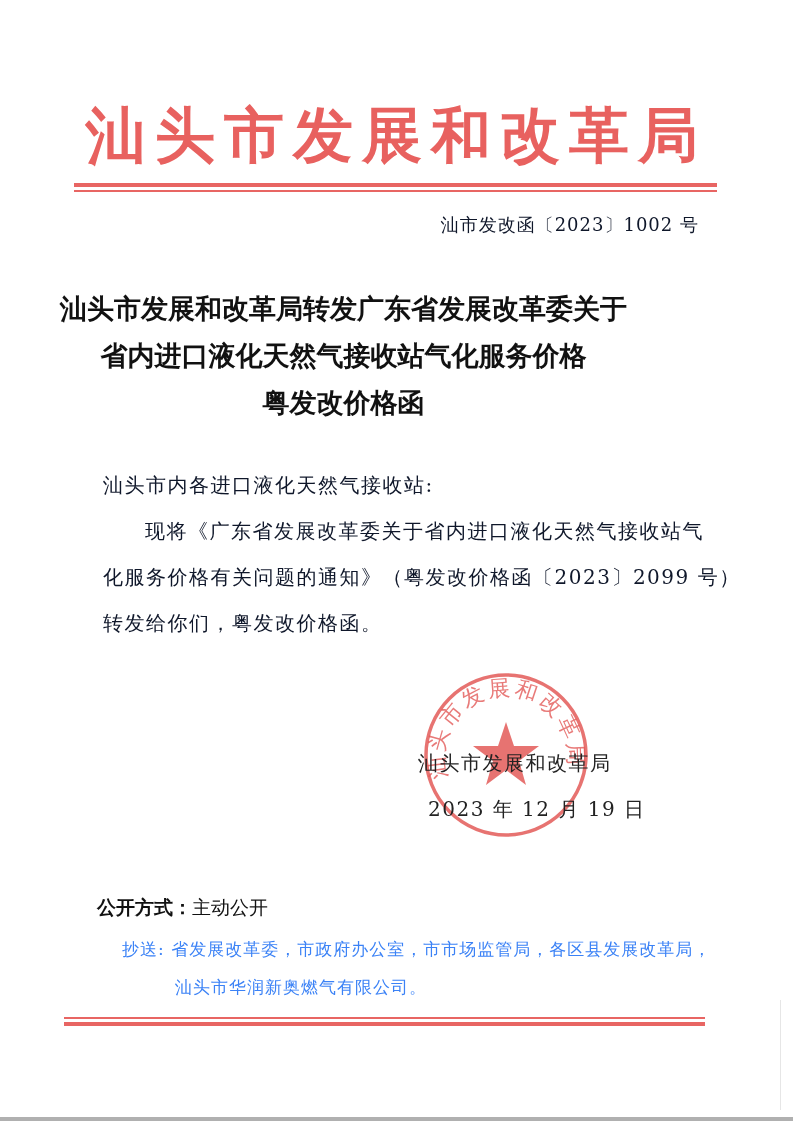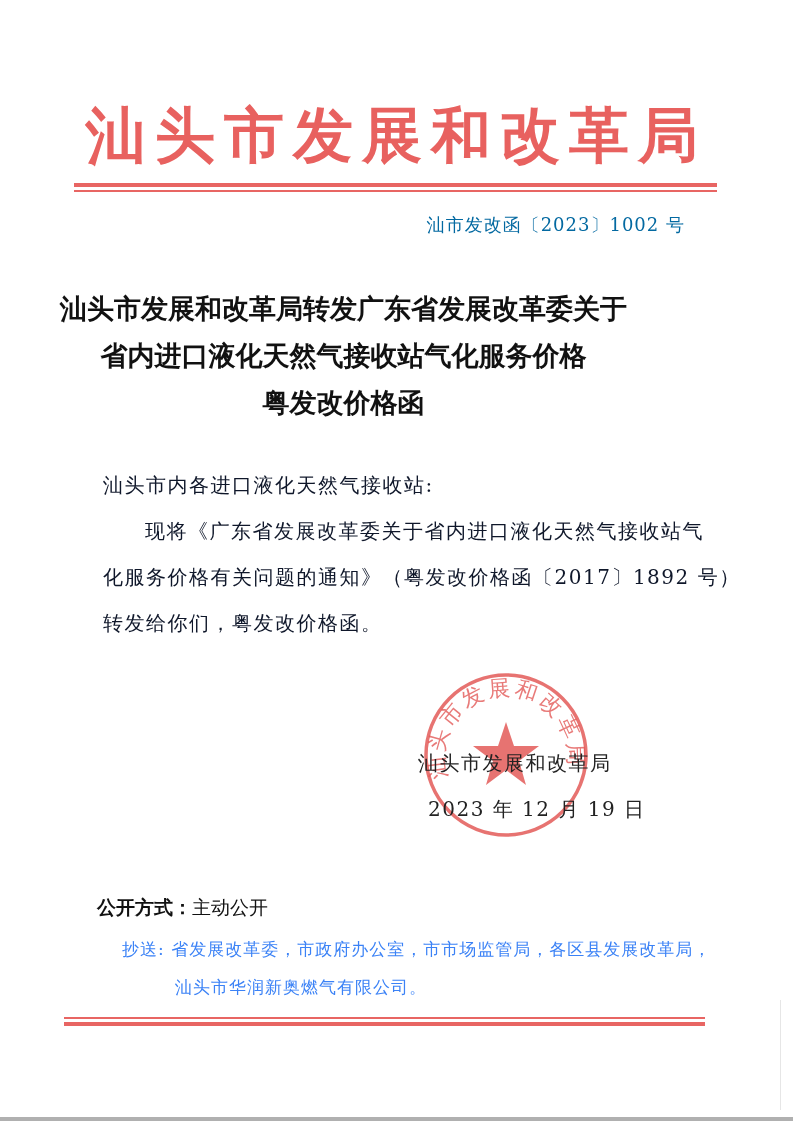--- a/index.html
+++ b/index.html
@@ -4,21 +4,21 @@
 <style>
   html, body { margin: 0; padding: 0; background: #ffffff; }
   body { width: 793px; height: 1121px; position: relative; overflow: hidden;
          font-family: "DejaVu Serif", "Liberation Serif", serif; color: #1a1a1a; }
   .abs { position: absolute; }
   .masthead { left: 0; width: 793px; top: 95px; text-align: center;
               font-family: "DejaVu Serif", serif; font-weight: bold;
               font-size: 60px; letter-spacing: 9px; color: #e8615f; line-height: 80px; }
   .rule-thick { background: #e86563; }
   .rule-thin { background: #e86563; }
-  .docno { right: 108px; top: 213px; font-size: 18px; color: #0369a1; letter-spacing: 1px; }
+  .docno { right: 94px; top: 213px; font-size: 18px; color: #0f172a; letter-spacing: 1px; }
   .title { left: 0; width: 687px; top: 285px; text-align: center;
            font-family: "DejaVu Serif", serif; font-weight: bold; font-size: 27px;
            line-height: 47px; color: #111; }
   .title div { white-space: nowrap; }
   .body-text { font-size: 20px; line-height: 46px; color: #0f172a; letter-spacing: 1.5px; }
   .salutation { left: 103px; top: 462px; }
   .para { left: 103px; top: 508px; width: 610px; }
   .para .line { white-space: nowrap; }
   .indent { padding-left: 42px; }
   .seal { left: 421px; top: 670px; width: 170px; height: 170px; }
@@ -42,21 +42,21 @@
 
 <div class="abs title">
   <div>汕头市发展和改革局转发广东省发展改革委关于</div>
   <div>省内进口液化天然气接收站气化服务价格</div>
   <div>粤发改价格函</div>
 </div>
 
 <div class="abs body-text salutation">汕头市内各进口液化天然气接收站:</div>
 <div class="abs body-text para">
   <div class="line indent">现将《广东省发展改革委关于省内进口液化天然气接收站气</div>
-  <div class="line">化服务价格有关问题的通知》（粤发改价格函〔2017〕1892 号）</div>
+  <div class="line">化服务价格有关问题的通知》（粤发改价格函〔2023〕2099 号）</div>
   <div class="line">转发给你们，粤发改价格函。</div>
 </div>
 
 <svg class="abs seal" viewBox="0 0 170 170" xmlns="http://www.w3.org/2000/svg">
   <defs>
     <path id="sealArc" d="M 28 112 A 62 62 0 1 1 142 112"></path>
   </defs>
   <circle cx="85" cy="85" r="80" fill="none" stroke="#e35a58" stroke-width="3.5" opacity="0.85"></circle>
   <text font-family="DejaVu Serif, serif" font-size="22" fill="#e35a58" opacity="0.8" letter-spacing="3">
     <textPath href="#sealArc" startOffset="2%">汕头市发展和改革局</textPath>

